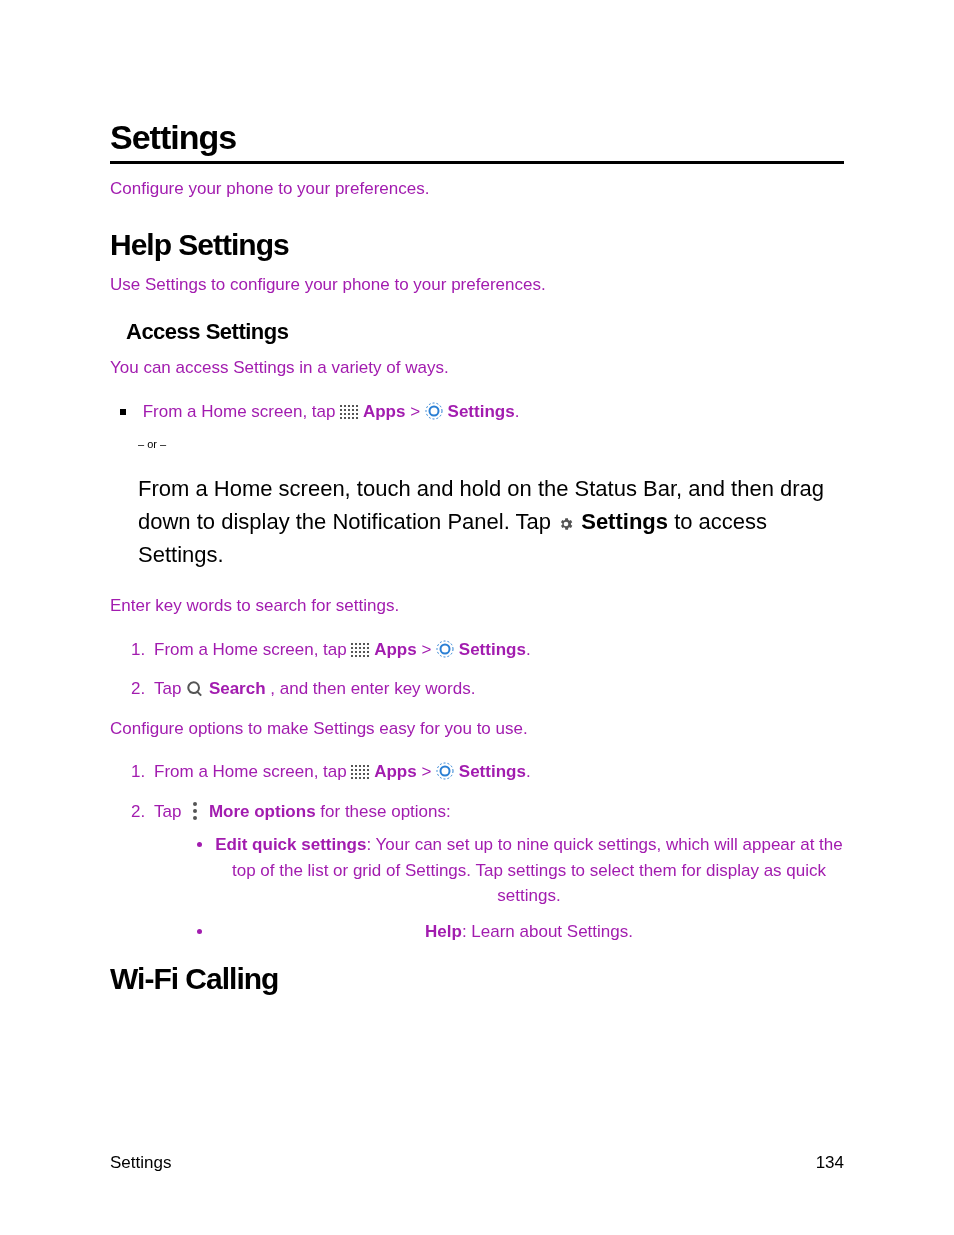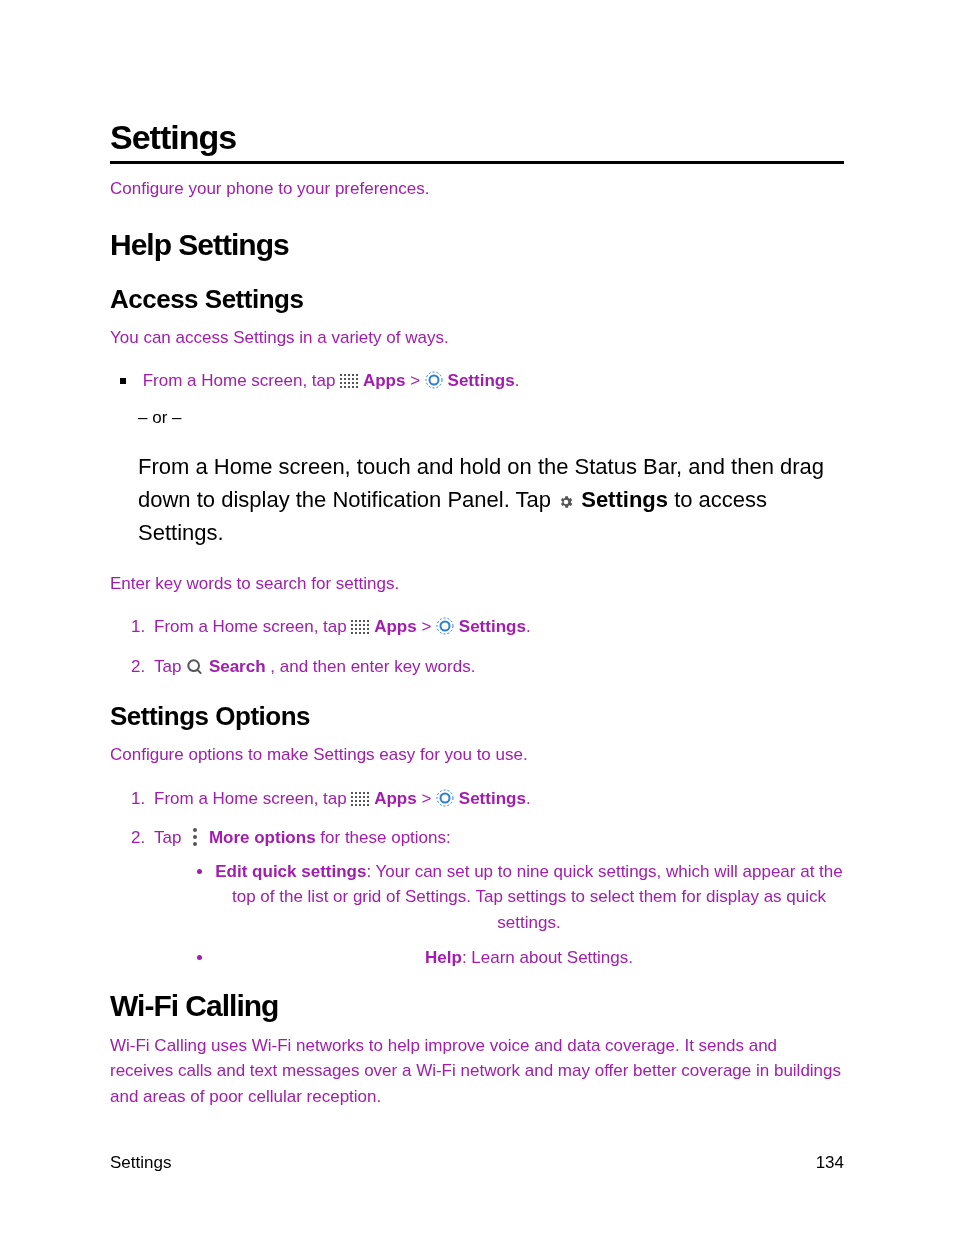--- a/index.html
+++ b/index.html
@@ -36,39 +36,39 @@
     font-family: "Arial Black", Arial, sans-serif;
     font-weight: 900;
     letter-spacing: -1px;
     font-size: 30px;
     margin: 18px 0 4px 0;
   }
   h3.sub {
     font-family: "Arial Black", Arial, sans-serif;
     font-weight: 900;
     letter-spacing: -0.5px;
-    font-size: 26px;
-    margin: 22px 0 4px 0;
+    font-size: 22px;
+    margin: 22px 0 4px 16px;
   }
   ul.square { list-style: none; padding-left: 28px; margin: 8px 0 14px 0; }
   ul.square > li::before {
     content: "";
     display: inline-block;
     width: 6px; height: 6px;
     background: #000;
     margin-left: -18px;
     margin-right: 12px;
     vertical-align: 2px;
   }
   ul.disc { list-style: disc; padding-left: 60px; margin: 8px 0 6px 0; }
   ul.disc > li { margin-bottom: 10px; text-align: center; }
   ol.numbered { padding-left: 40px; margin: 8px 0 14px 0; }
   ol.numbered > li { margin-bottom: 14px; padding-left: 4px;}
   ul.square > li { margin-bottom: 10px; }
-  .or { margin: 12px 0 12px 28px; font-size: 17px; }
+  .or { margin: 12px 0 12px 28px; font-size: 11px; }
   .cont { margin-left: 28px; font-size: 22px; line-height:1.5;}
   .bold { font-weight: 700; }
   .icon {
     display: inline-block;
     vertical-align: -3px;
     width: 18px;
     text-align: center;
   }
   .icon svg { display: block; margin: 0 auto; }
   .footer {
@@ -83,20 +83,21 @@
 </style>
 </head>
 <body>
 
 <div class="page">
 
   <h1 class="title">Settings</h1>
   <p class="intro">Configure your phone to your preferences.</p>
 
   <h2 class="section">Help Settings</h2>
+  <p class="body">Use Settings to configure your phone to your preferences.</p>
 
   <h3 class="sub">Access Settings</h3>
   <p class="body">You can access Settings in a variety of ways.</p>
 
   <ul class="square">
     <li>
       <span>From a Home screen, tap </span>
       <span class="icon">
         <svg width="18" height="15" viewBox="0 0 18 15">
           <g fill="#555">
@@ -194,21 +195,20 @@
       <span class="icon">
         <svg width="16" height="16" viewBox="0 0 24 24">
             <path fill="none" stroke="#555" stroke-width="3" d="M10 2a8 8 0 1 0 5.3 14l6 6M10 2a8 8 0 0 1 0 16"></path>
           </svg>
       </span>
       <span class="bold">Search</span>
       <span>, and then enter key words.</span>
     </li>
   </ol>
 
-  <h3 class="sub">Settings Options</h3>
   <p class="body">Configure options to make Settings easy for you to use.</p>
 
   <ol class="numbered">
     <li>
       <span>From a Home screen, tap </span>
       <span class="icon">
         <svg width="18" height="15" viewBox="0 0 18 15">
           <g fill="#555">
             <rect x="0" y="0" width="2" height="2"></rect>
               <rect x="4" y="0" width="2" height="2"></rect>
@@ -259,19 +259,18 @@
           <span class="bold">Edit quick settings</span><span>: Your can set up to nine quick settings, which will appear at the top of the list or grid of Settings. Tap settings to select them for display as quick settings.</span>
         </li>
         <li>
           <span class="bold">Help</span><span>: Learn about Settings.</span>
         </li>
       </ul>
     </li>
   </ol>
 
   <h2 class="section">Wi-Fi Calling</h2>
-  <p class="body">Wi-Fi Calling uses Wi-Fi networks to help improve voice and data coverage. It sends and receives calls and text messages over a Wi-Fi network and may offer better coverage in buildings and areas of poor cellular reception.</p>
 
   <div class="footer">
     <span>Settings</span>
     <span>134</span>
   </div>
 </div>
 
 </body></html>

